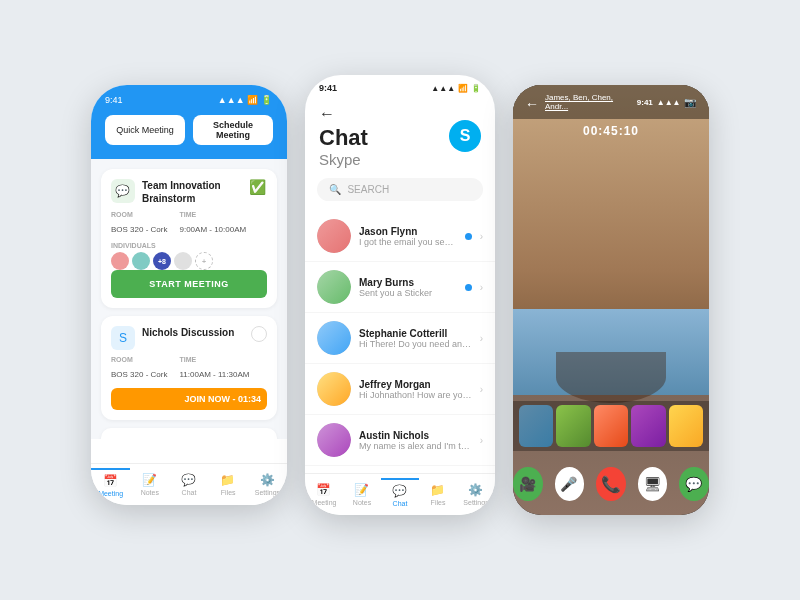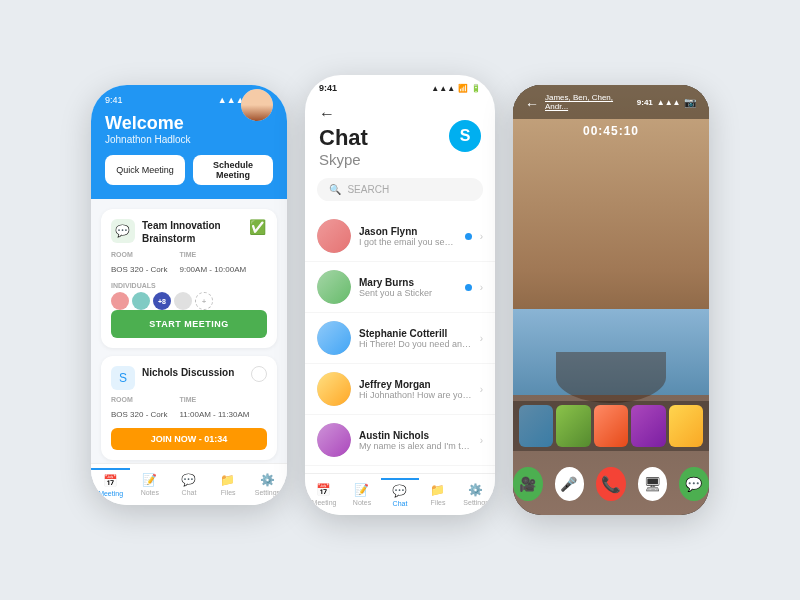--- a/index.html
+++ b/index.html
@@ -143,20 +143,21 @@
       width: 100%;
       background: #ff9800;
       color: #fff;
       border: none;
       border-radius: 6px;
       font-size: 9px;
       font-weight: 700;
       padding: 6px;
       margin-top: 7px;
       cursor: pointer;
+      text-align: right;
     }
     .radio-circle {
       width: 16px; height: 16px;
       border-radius: 50%;
       border: 1.5px solid #ddd;
       flex-shrink: 0;
     }
 
     .phone1-nav {
       position: absolute;
@@ -361,29 +362,20 @@
 
     <div class="phone1-header">
       <div class="phone1-status">
         <span>9:41</span>
         <div class="status-icons">
           <span>▲▲▲</span>
           <span>📶</span>
           <span>🔋</span>
         </div>
       </div>
-      <div style="display:flex; justify-content:space-between; align-items:flex-start;">
-        <div>
-          <div class="phone1-title">Welcome</div>
-          <div class="phone1-subtitle">Johnathon Hadlock</div>
-        </div>
-        <div class="phone1-avatar">
-          <div class="phone1-avatar-face"></div>
-        </div>
-      </div>
       <div class="phone1-buttons">
         <button class="phone1-btn">Quick Meeting</button>
         <button class="phone1-btn">
           <span>Schedule</span><span> Meeting</span>
         </button>
       </div>
     </div>
 
     <div class="phone1-body">
 

